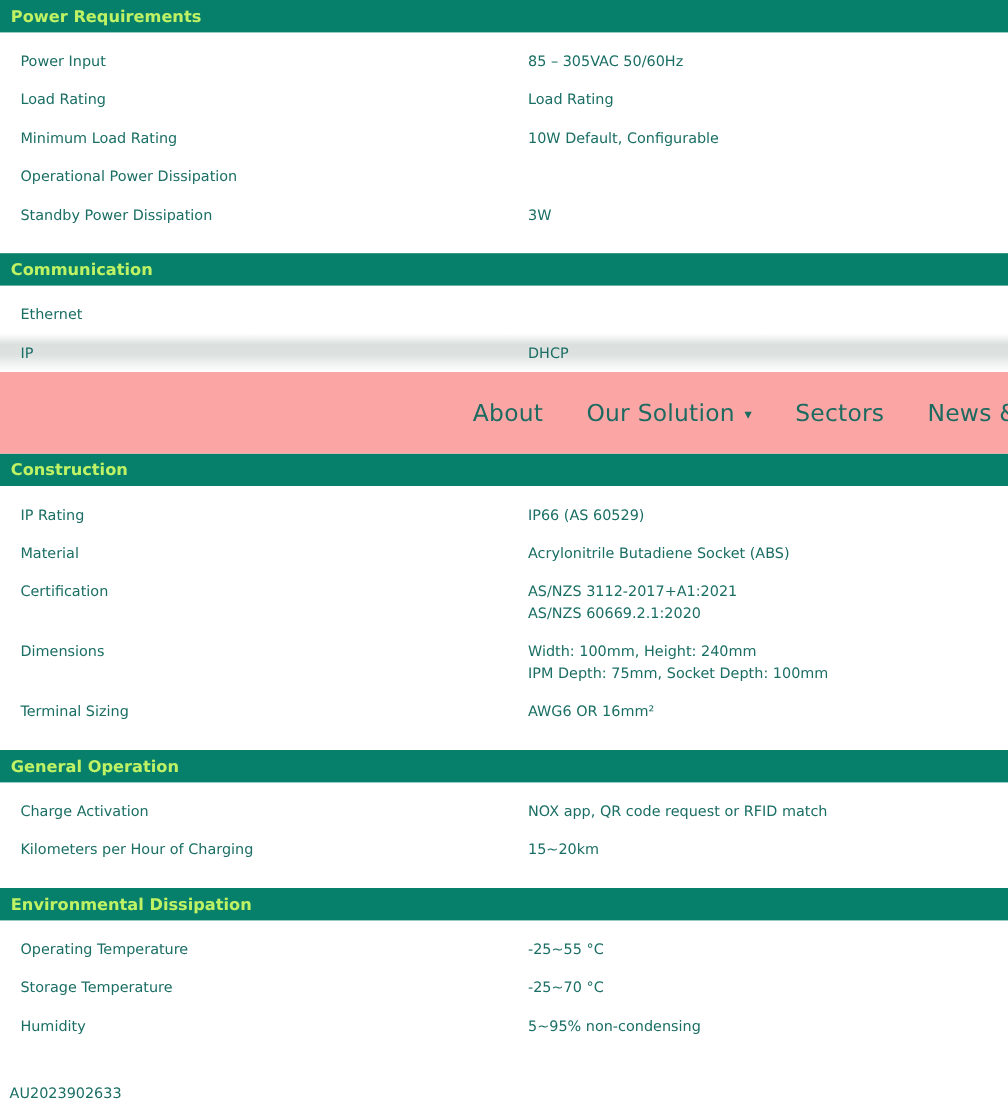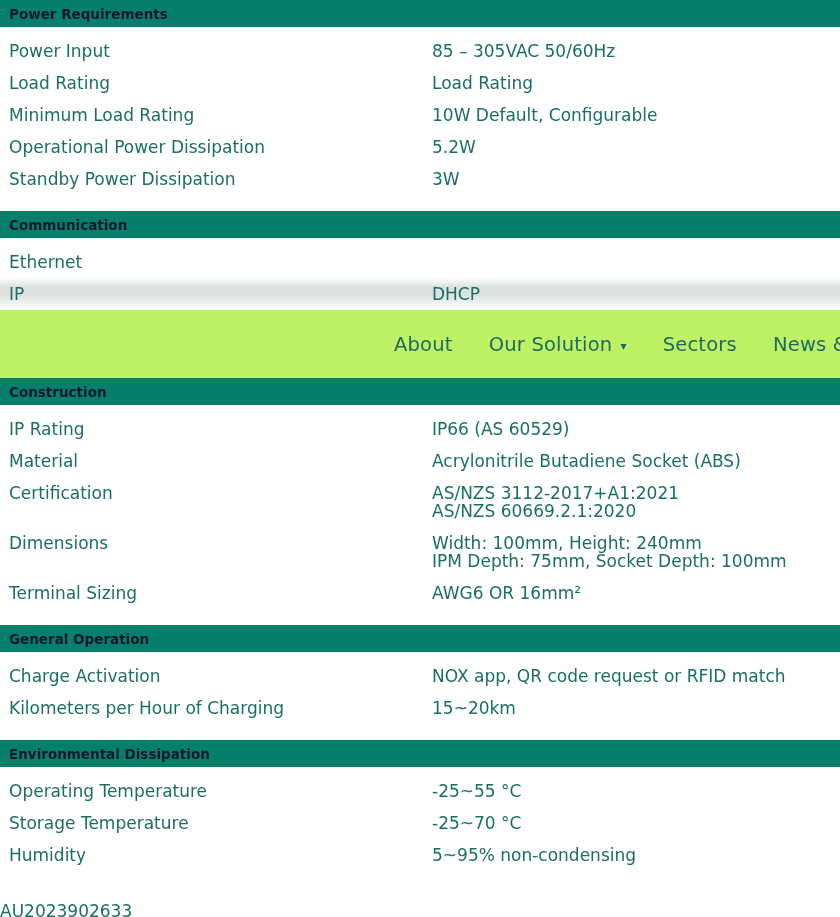--- a/index.html
+++ b/index.html
@@ -9,41 +9,41 @@
     font-family: "DejaVu Sans", "Liberation Sans", sans-serif;
   }
   .page { width: 840px; position: relative; }
 
   
   .section { margin-top: 16px; }
   .section:first-child { margin-top: 0; }
   .section.after-nav { margin-top: 0; }
   .bar {
     height: 27px; background: var(--teal, #07806B);
-    color: #0f172a; font-weight: bold; font-size: 13.5px;
+    color: #bef264; font-weight: bold; font-size: 13.5px;
     display: flex; align-items: center; padding-left: 9px;
     box-sizing: border-box;
   }
 
   
   .rows { padding-top: 8px; }
   .row {
     display: flex; align-items: flex-start;
-    padding: 7px 0; font-size: 17px; line-height: 18px;
+    padding: 7px 8px; font-size: 12px; line-height: 18px;
     color: var(--text, #1A6E64);
   }
   .row .label { width: 432px; flex-shrink: 0; padding-left: 9px; box-sizing: border-box; }
   .row .value { flex: 1; padding-right: 6px; }
   .row.fade {
     background: linear-gradient(to bottom,
       #ffffff 0%, #dbe0df 28%, #dde2e1 55%, #f1f4f3 82%, #ffffff 100%);
   }
 
   
-  .navband { height: 68px; background: #bef264; position: relative; }
+  .navband { height: 68px; background: #fca5a5; position: relative; }
   .navrow {
     position: absolute; left: 394px; top: 50%; transform: translateY(-50%);
     display: flex; gap: 36px; white-space: nowrap;
     font-size: 19.5px; letter-spacing: 0.2px;
     color: var(--navtext, #1D6B60);
   }
   .navitem { display: flex; align-items: center; gap: 8px; cursor: pointer; }
   .chev { font-size: 12px; line-height: 1; padding-top: 3px; }
 </style>
 </head>
@@ -72,23 +72,20 @@
 
   <div class="row">
     <div class="label">Minimum Load Rating</div>
     <div class="value">
               <div>10W Default, Configurable</div>
             </div>
   </div>
 
   <div class="row">
     <div class="label">Operational Power Dissipation</div>
-    <div class="value">
-              <div>5.2W</div>
-            </div>
   </div>
 
   <div class="row">
     <div class="label">Standby Power Dissipation</div>
     <div class="value">
               <div>3W</div>
             </div>
   </div>
 </div>
   </div>

